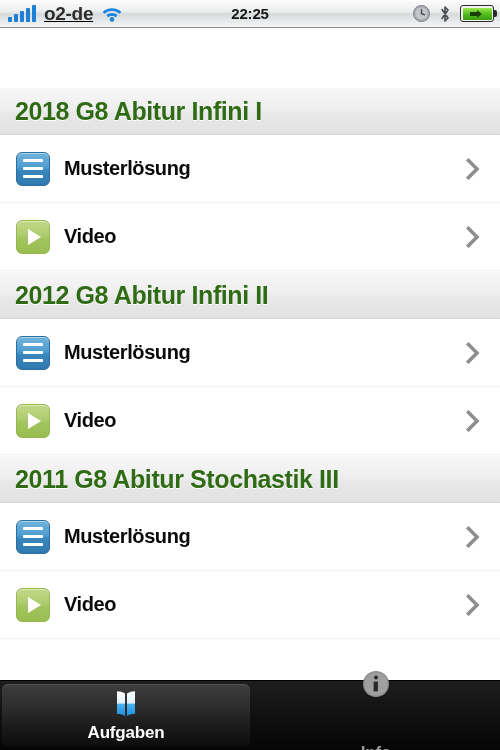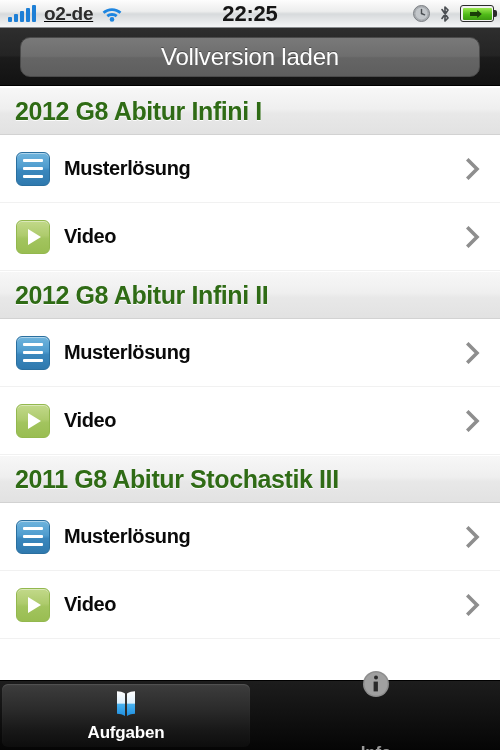--- a/index.html
+++ b/index.html
@@ -50,21 +50,21 @@
     letter-spacing: -0.3px;
     line-height: 1;
   }
 
   .wifi { width: 22px; height: 17px; position: relative; }
 
   .sb-time {
     position: absolute;
     left: 0; right: 0;
     text-align: center;
-    font-size: 22px;
+    font-size: 15px;
     font-weight: bold;
     color: #161616;
     letter-spacing: -0.2px;
     pointer-events: none;
   }
 
   .alarm { width: 17px; height: 17px; }
   .bt { width: 12px; height: 18px; }
 
   .battery {
@@ -293,26 +293,23 @@
       <div class="battery">
         <div class="fill">
           <svg class="plug" viewBox="0 0 16 9" width="16" height="9">
             <path d="M1 2.6h7.2V0.6l4.6 3.9-4.6 3.9V6.4H1z" fill="#1a3f08"></path>
           </svg>
         </div>
       </div>
     </div>
   </div>
 
-  <div class="toolbar">
-    <div class="load-btn">Vollversion laden</div>
-  </div>
 
   <div class="list">
-      <div class="section-header">2012 G8 Abitur Infini I</div>
+      <div class="section-header">2018 G8 Abitur Infini I</div>
       <div class="row">
         <div class="row-icon icon-doc">
           <span></span>
           <span></span>
           <span></span>
         </div>
         <div class="row-label">Musterlösung</div>
         <div class="chevron"><svg viewBox="0 0 14 22" width="14" height="22">
             <path d="M2.5 2.5L11 11l-8.5 8.5" fill="none" stroke="#8e8e8e" stroke-width="3.6" stroke-linecap="square" stroke-linejoin="miter"></path>
           </svg></div>

